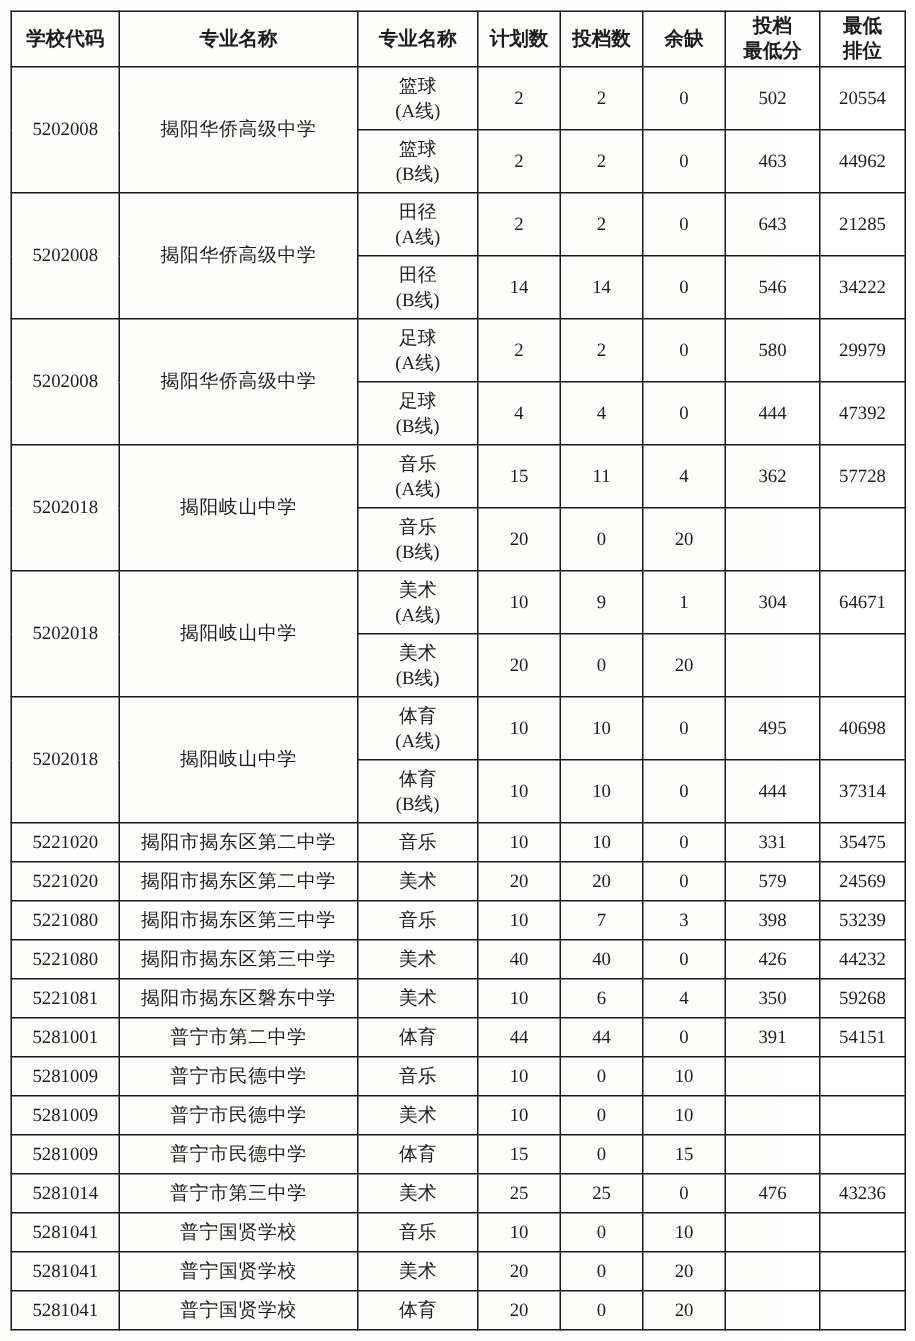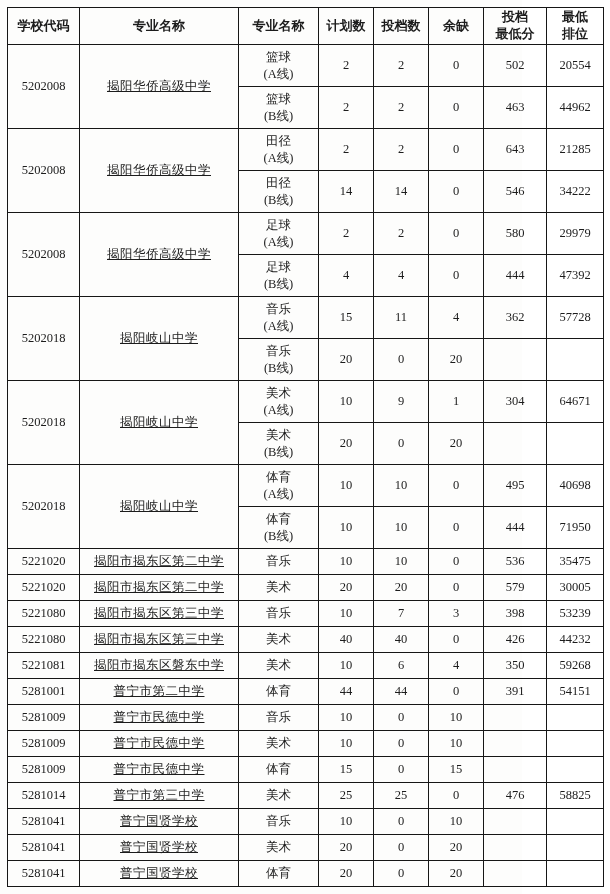--- a/index.html
+++ b/index.html
@@ -31,21 +31,21 @@
     line-height: 1.3;
     overflow: hidden;
   }
   .grid thead th {
     font-weight: bold;
     height: 34px;
     font-size: 13px;
   }
   .grid tbody tr { height: 26px; }
   .grid tbody tr.tall { height: 42px; }
-  .grid td.school { letter-spacing: 0.5px; text-decoration: underline; }
+  .grid td.school { letter-spacing: 0.5px; }
 </style>
 </head>
 <body>
 
 <div class="page">
   <table class="grid">
     <colgroup>
       <col style="width:72px">
       <col style="width:159px">
       <col style="width:80px">
@@ -181,41 +181,41 @@
           <td>495</td>
           <td>40698</td>
         </tr>
         <tr class="tall">
           <td>体育
 (B线)</td>
           <td>10</td>
           <td>10</td>
           <td>0</td>
           <td>444</td>
-          <td>71950</td>
+          <td>37314</td>
         </tr>
         <tr>
           <td>5221020</td>
           <td class="school">揭阳市揭东区第二中学</td>
           <td>音乐</td>
           <td>10</td>
           <td>10</td>
           <td>0</td>
-          <td>536</td>
+          <td>331</td>
           <td>35475</td>
         </tr>
         <tr>
           <td>5221020</td>
           <td class="school">揭阳市揭东区第二中学</td>
           <td>美术</td>
           <td>20</td>
           <td>20</td>
           <td>0</td>
           <td>579</td>
-          <td>30005</td>
+          <td>24569</td>
         </tr>
         <tr>
           <td>5221080</td>
           <td class="school">揭阳市揭东区第三中学</td>
           <td>音乐</td>
           <td>10</td>
           <td>7</td>
           <td>3</td>
           <td>398</td>
           <td>53239</td>
@@ -281,21 +281,21 @@
           <td></td>
         </tr>
         <tr>
           <td>5281014</td>
           <td class="school">普宁市第三中学</td>
           <td>美术</td>
           <td>25</td>
           <td>25</td>
           <td>0</td>
           <td>476</td>
-          <td>58825</td>
+          <td>43236</td>
         </tr>
         <tr>
           <td>5281041</td>
           <td class="school">普宁国贤学校</td>
           <td>音乐</td>
           <td>10</td>
           <td>0</td>
           <td>10</td>
           <td></td>
           <td></td>

